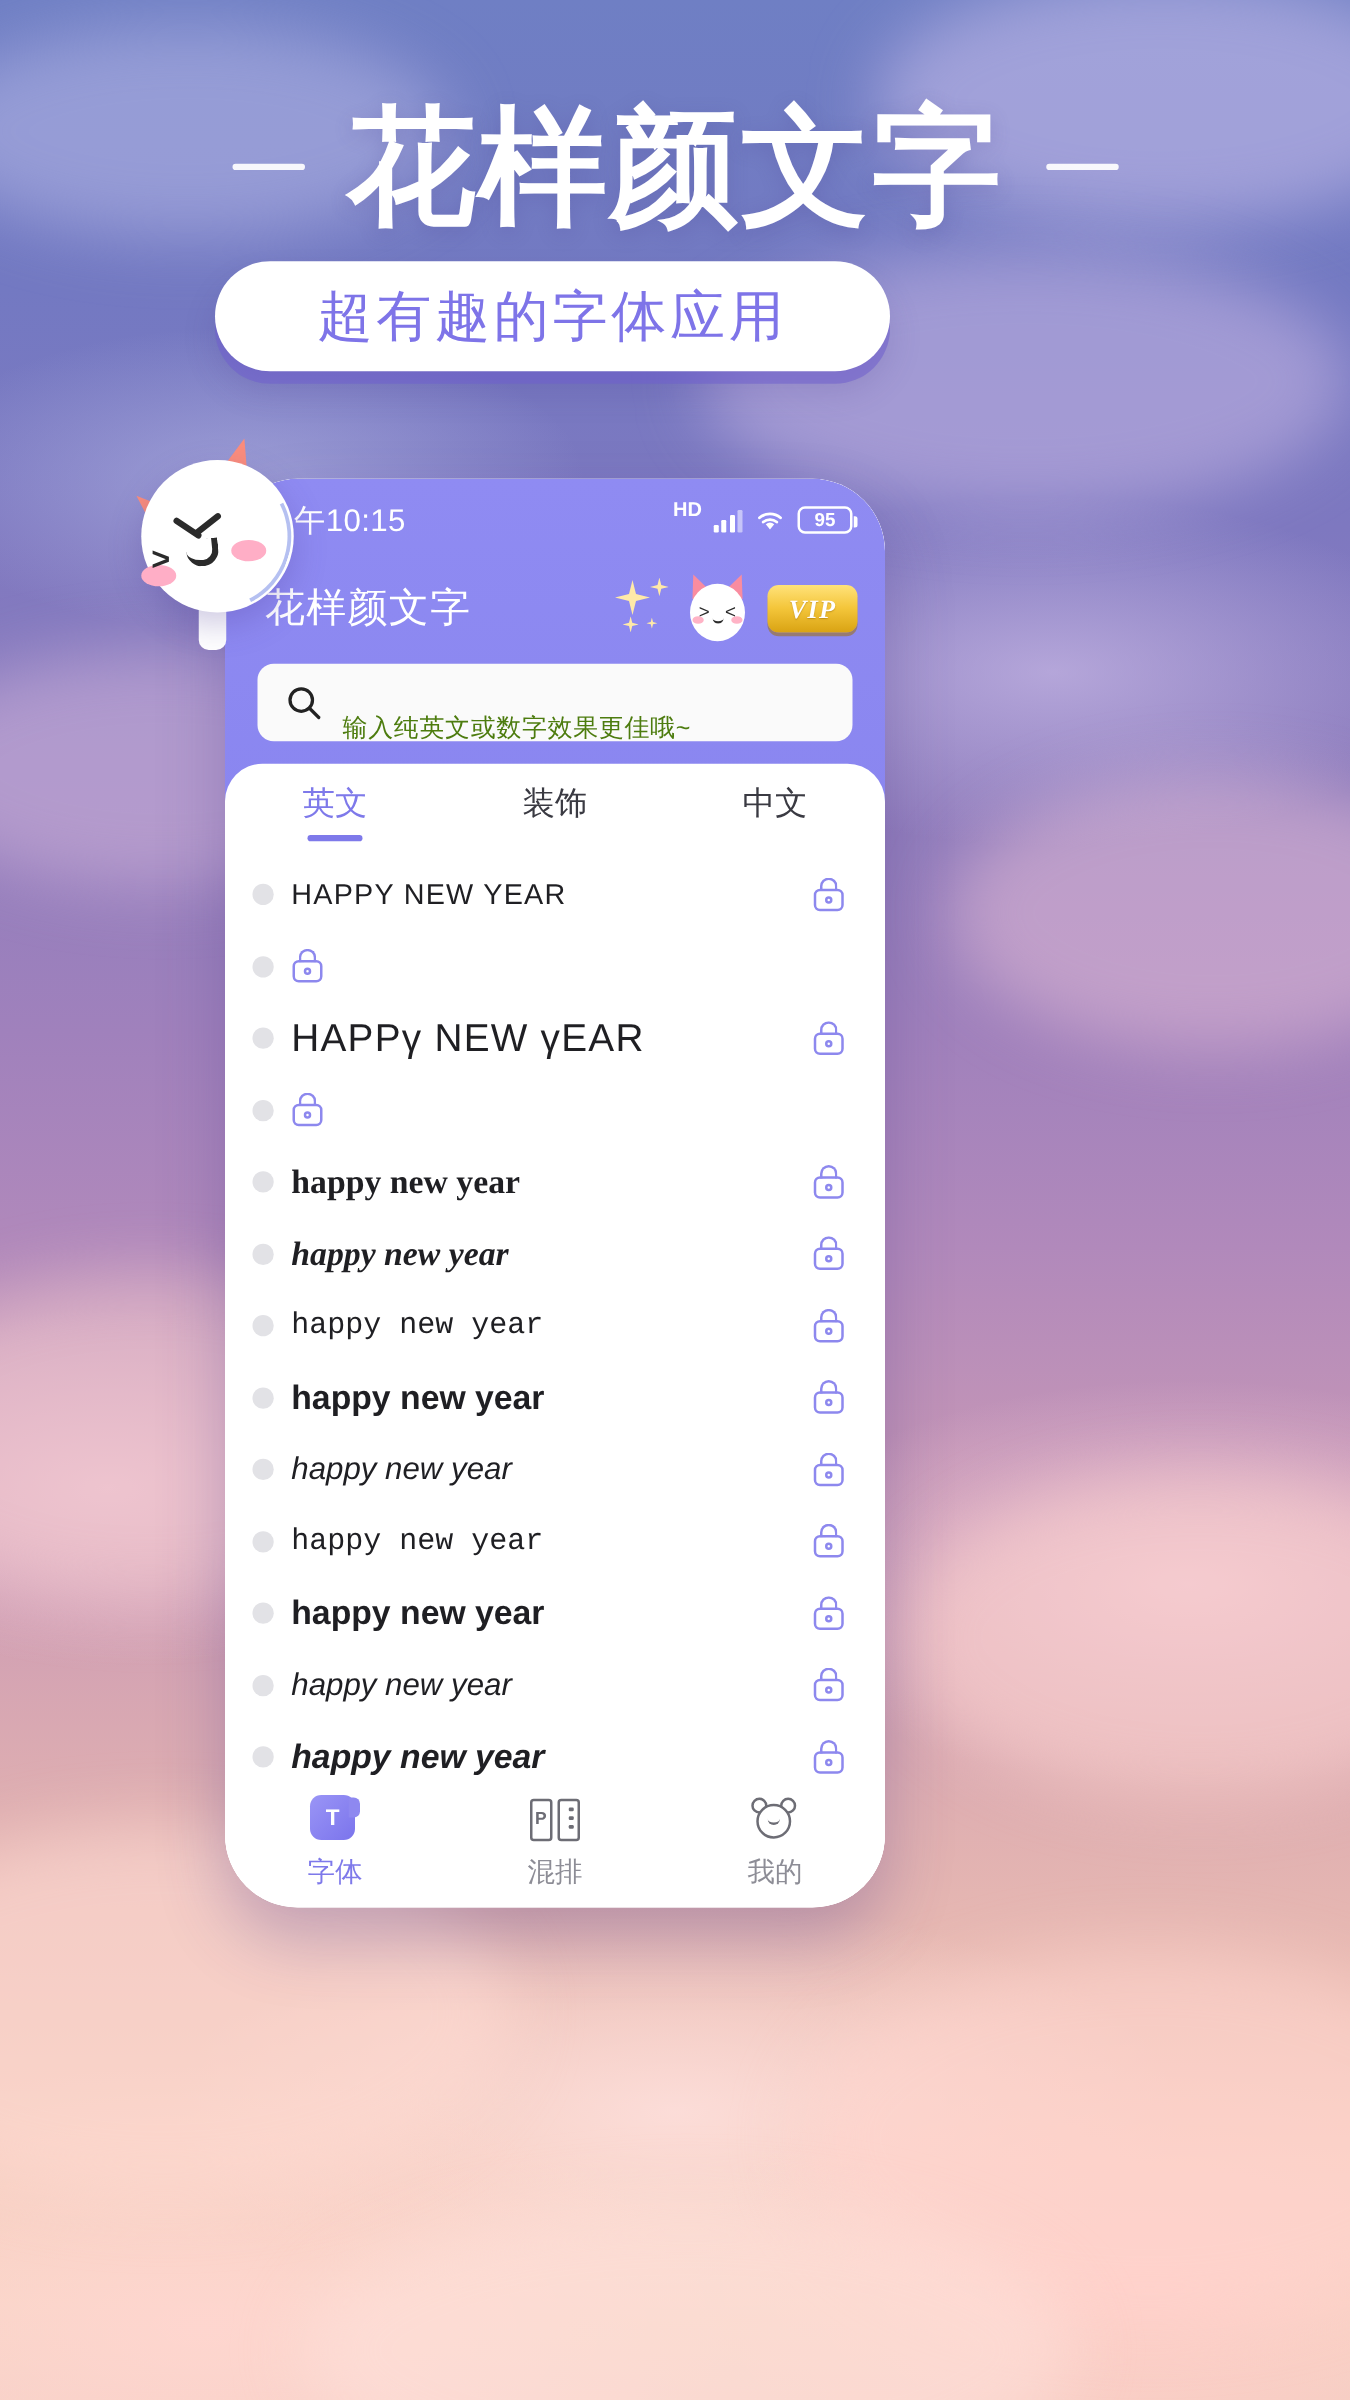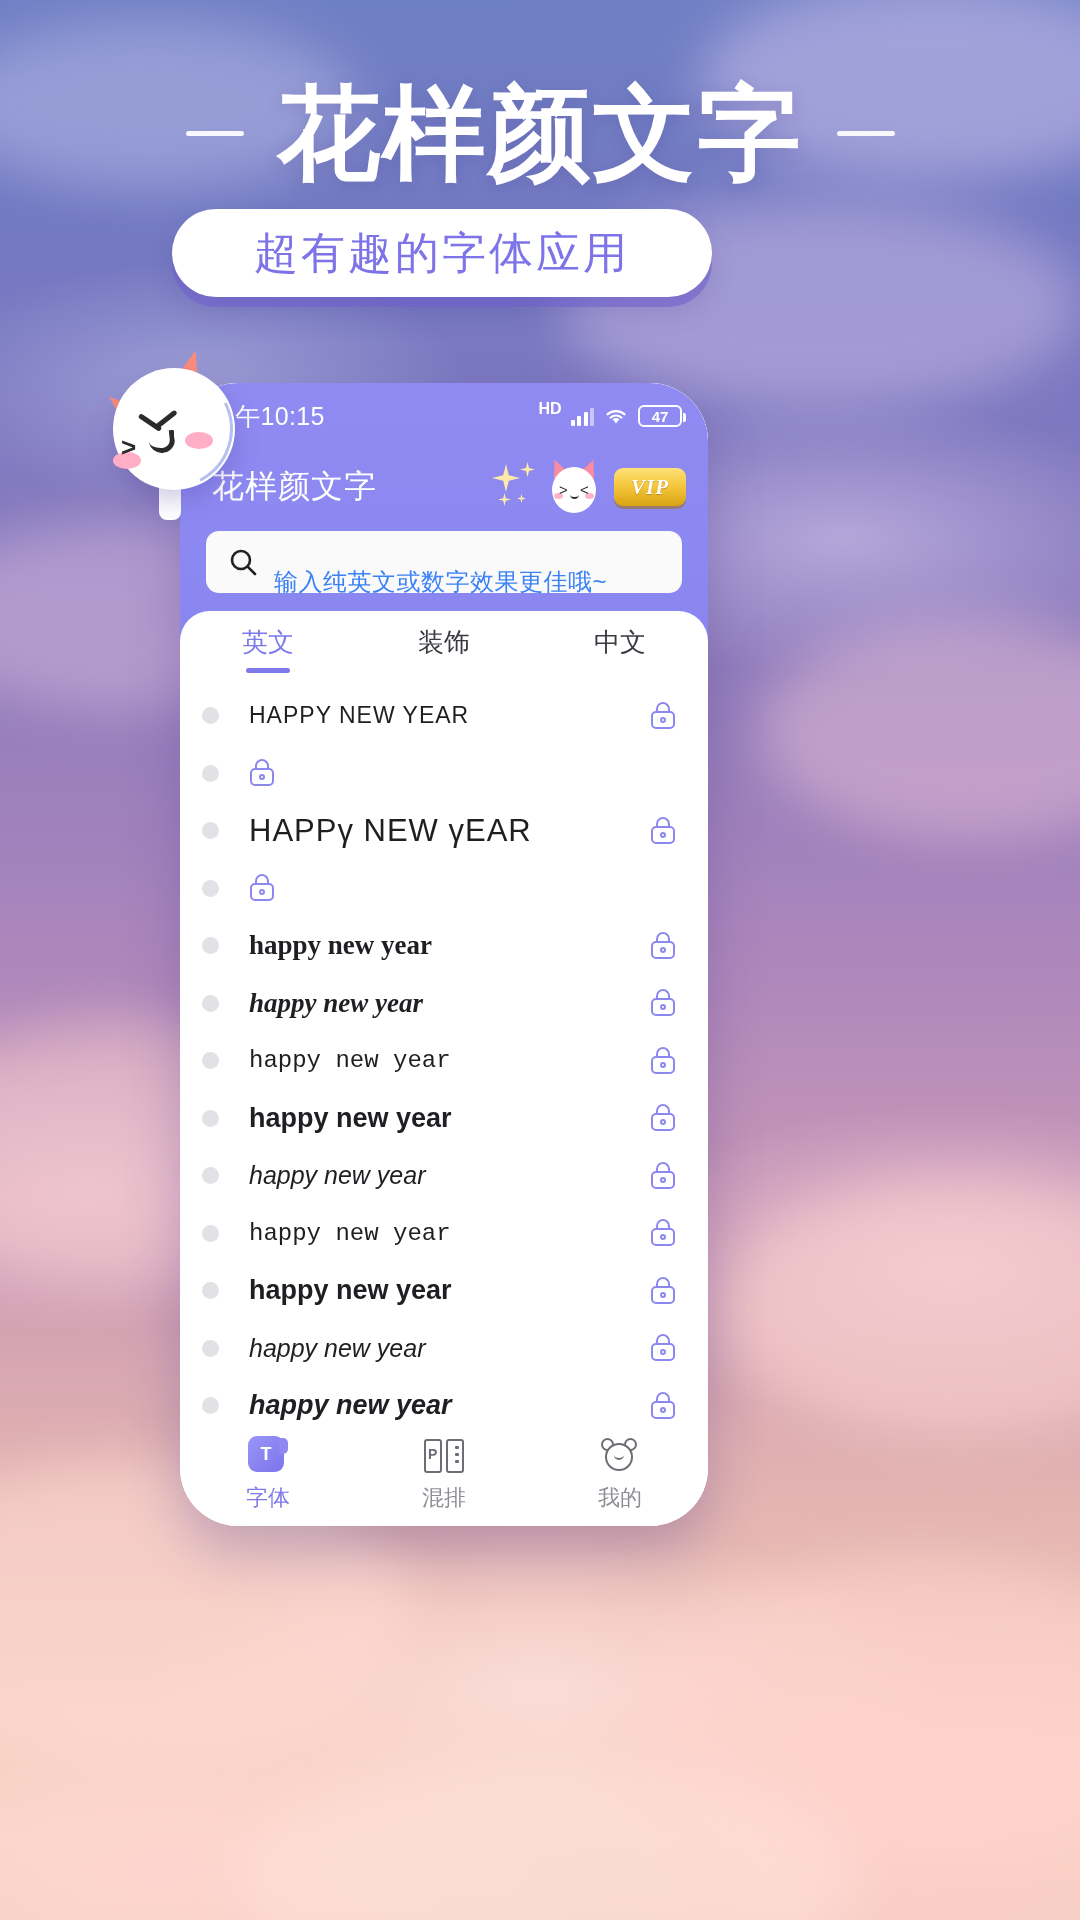--- a/index.html
+++ b/index.html
@@ -161,21 +161,21 @@
     text-shadow: 0 1px 1px rgba(150,100,5,.5);
     font-family:"Liberation Serif", serif;
   }
 
   
   #searchbar {
     position:absolute; top:148px; left:26px; width:476px; height:62px;
     background:#fafafa; border-radius:13px;
     display:flex; align-items:center; padding:0 22px; gap:16px;
   }
-  #search-placeholder { font-size:24px; color:#3b82f6; letter-spacing:.5px;margin-top:40px; }
+  #search-placeholder { font-size:20px; color:#4d7c0f; letter-spacing:.5px;margin-top:40px; }
 
   
   #content-card {
     position:absolute; top:228px; left:0; width:528px; height:915px;
     background:#ffffff; border-radius:30px 30px 0 0;
   }
 
   
   #tabs {
     position:absolute; top:0; left:0; width:528px; height:72px;
@@ -189,21 +189,21 @@
   .tab-underline { width:44px; height:5px; border-radius:3px; background:transparent; }
   .tab.active .tab-underline { background:#7e79ea; }
 
   
   #font-list {
     position:absolute; top:76px; left:0; width:528px; height:760px;
     overflow:hidden;
   }
   .font-row {
     height:57.5px; display:flex; align-items:center;
-    padding:0 32px 0 22px; gap:30px;
+    padding:0 32px 0 22px; gap:14px;
   }
   .radio {
     width:17px; height:17px; border-radius:50%; background:#e2e2e6; flex:0 0 auto;
   }
   .font-sample {
     flex:1; color:#1f1f23; white-space:nowrap; overflow:hidden;
   }
   .lock {
     flex:0 0 auto; width:26px; height:28px; position:relative;
   }
@@ -384,21 +384,21 @@
               <i></i>
               <i></i>
               <i></i>
             </div>
           <svg width="26" height="20" viewBox="0 0 26 20">
             <path d="M13 17.5l3.4-4.2a5.4 5.4 0 0 0-6.8 0z" fill="#fff"></path>
             <path d="M4.6 8.2a13 13 0 0 1 16.8 0" stroke="#fff" stroke-width="2.3" fill="none" stroke-linecap="round"></path>
             <path d="M7.6 11.6a8.6 8.6 0 0 1 10.8 0" stroke="#fff" stroke-width="2.3" fill="none" stroke-linecap="round"></path>
           </svg>
           <div class="batt">
-            <span>47</span>
+            <span>95</span>
           </div>
         </div>
       </div>
 
       <div id="app-title-row">
         <div id="app-title">花样颜文字</div>
         <div id="sparkles">
           <span class="spark a"></span>
             <span class="spark b"></span>
           <span class="spark c"></span>

